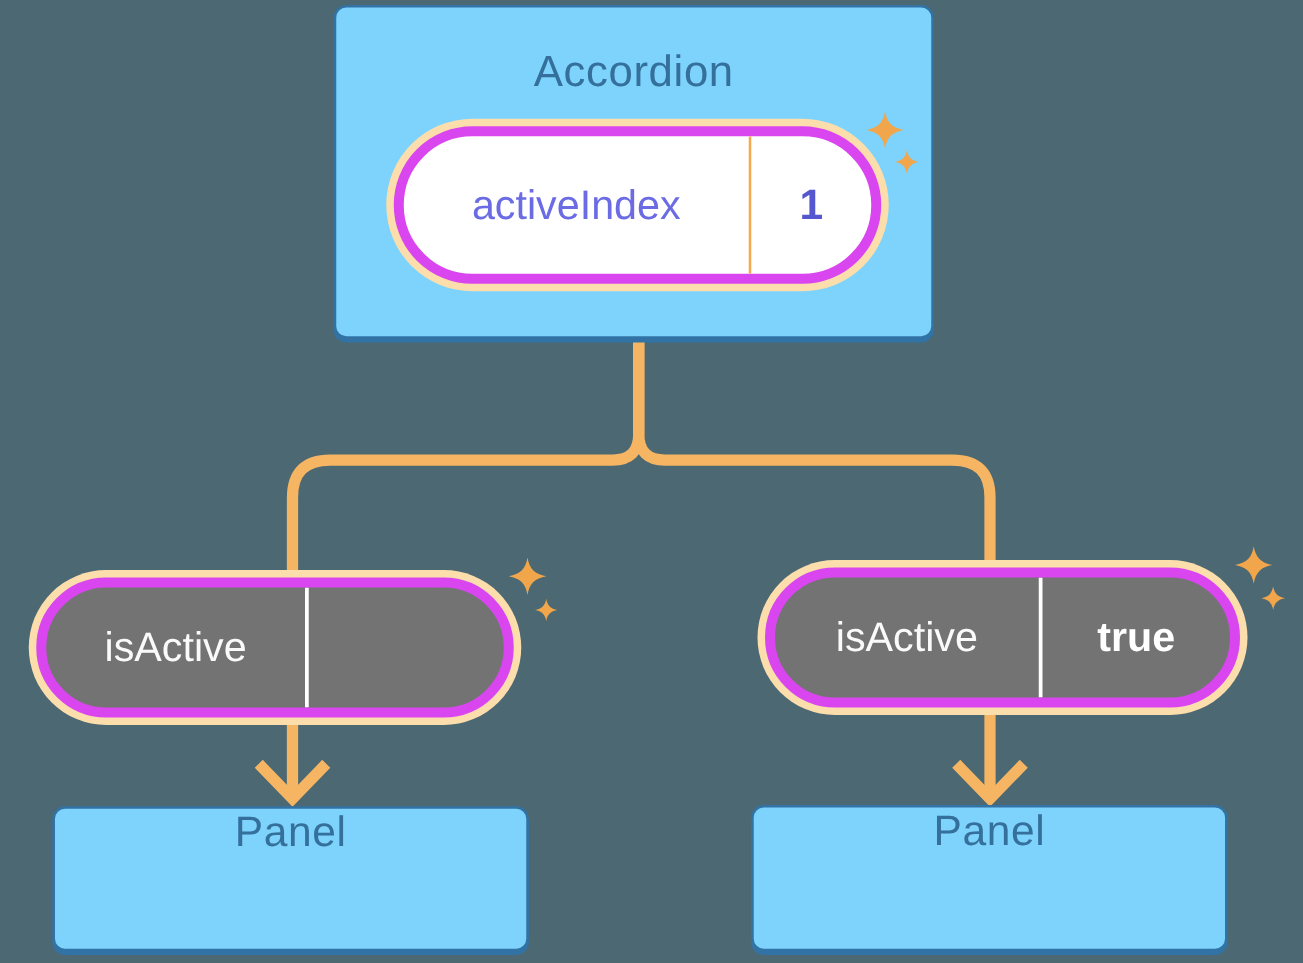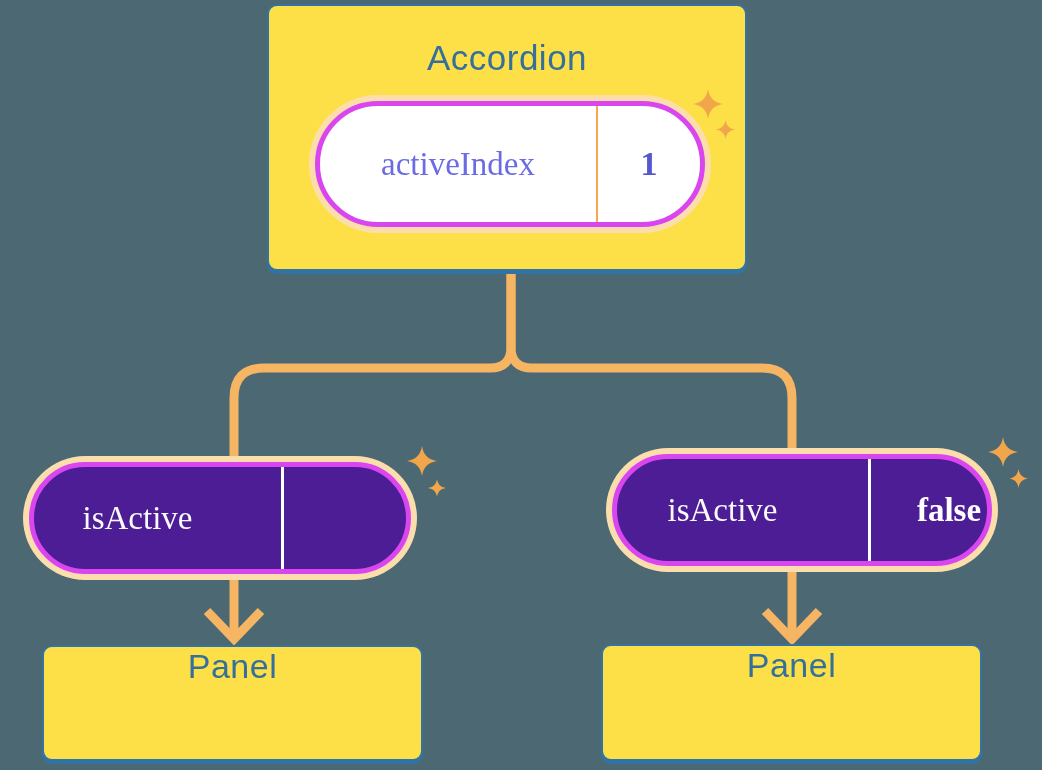--- a/index.html
+++ b/index.html
@@ -3,41 +3,41 @@
 <meta charset="utf-8">
 <style>
   html,body{margin:0;padding:0;background:#4C6872;}
   #canvas{
     position:relative;width:1042px;height:770px;overflow:hidden;
     background:#4C6872;
     font-family:"Liberation Sans", sans-serif;
   }
   svg.overlay{position:absolute;left:0;top:0;z-index:1;}
   .card{
-    position:absolute;z-index:2;background:#fde047;
+    position:absolute;z-index:2;background:#7dd3fc;
     border:2px solid #3273A5;border-radius:10px;
     box-shadow:0 3px 0 #3273A5;
     box-sizing:border-box;
   }
   .card-title{
     position:absolute;left:0;right:0;text-align:center;
     color:#35709C;font-size:35px;font-weight:500;letter-spacing:.5px;
   }
   .panel-card{
     display:flex;justify-content:center;
     color:#35709C;font-size:34px;font-weight:500;letter-spacing:.5px;
   }
   .pill{
     position:absolute;z-index:2;box-sizing:border-box;
-    border:5px solid #d946ef;border-radius:999px;
+    border:8px solid #d946ef;border-radius:999px;
     box-shadow:0 0 0 6px #FCDEAC;
-    display:flex;align-items:stretch;overflow:hidden;font-family:Liberation Serif, serif;
+    display:flex;align-items:stretch;overflow:hidden;
   }
   .pill.state{background:#FFFFFF;}
-  .pill.prop{background:#4c1d95;gap:40px;}
+  .pill.prop{background:#737373;}
   .pill .name{
     display:flex;align-items:center;justify-content:center;
   }
   .pill .value{
     display:flex;align-items:center;justify-content:center;font-weight:bold;
   }
   .pill.state .name{flex:0 0 276px;color:#6B6CE4;font-size:33px;}
   .pill.state .divider{width:2px;background:#F6A94C;}
   .pill.state .value{flex:1;color:#5457CE;font-size:34px;}
   .pill.prop .name{color:#FAFAFA;font-size:33px;}
@@ -85,21 +85,21 @@
   <svg class="sparkle" style="left:407px;top:446px;" width="30" height="30" viewBox="0 0 24 24">
     <path fill="#F1A64B" d="M12 0 C13.2 7.2 16.8 10.8 24 12 C16.8 13.2 13.2 16.8 12 24 C10.8 16.8 7.2 13.2 0 12 C7.2 10.8 10.8 7.2 12 0 Z"></path>
   </svg>
   <svg class="sparkle" style="left:428px;top:479px;" width="18" height="18" viewBox="0 0 24 24">
     <path fill="#F1A64B" d="M12 0 C13.2 7.2 16.8 10.8 24 12 C16.8 13.2 13.2 16.8 12 24 C10.8 16.8 7.2 13.2 0 12 C7.2 10.8 10.8 7.2 12 0 Z"></path>
   </svg>
 
   <div class="pill prop" style="left:612px;top:454px;width:380px;height:112px;">
     <div class="name" style="flex:0 0 211px;">isActive</div>
     <div class="divider"></div>
-    <div class="value">false</div>
+    <div class="value">true</div>
   </div>
 
   <svg class="sparkle" style="left:988px;top:437px;" width="30" height="30" viewBox="0 0 24 24">
     <path fill="#F1A64B" d="M12 0 C13.2 7.2 16.8 10.8 24 12 C16.8 13.2 13.2 16.8 12 24 C10.8 16.8 7.2 13.2 0 12 C7.2 10.8 10.8 7.2 12 0 Z"></path>
   </svg>
   <svg class="sparkle" style="left:1009px;top:469px;" width="19" height="19" viewBox="0 0 24 24">
     <path fill="#F1A64B" d="M12 0 C13.2 7.2 16.8 10.8 24 12 C16.8 13.2 13.2 16.8 12 24 C10.8 16.8 7.2 13.2 0 12 C7.2 10.8 10.8 7.2 12 0 Z"></path>
   </svg>
 
   <div class="card panel-card" style="left:42px;top:645px;width:381px;height:116px;">

